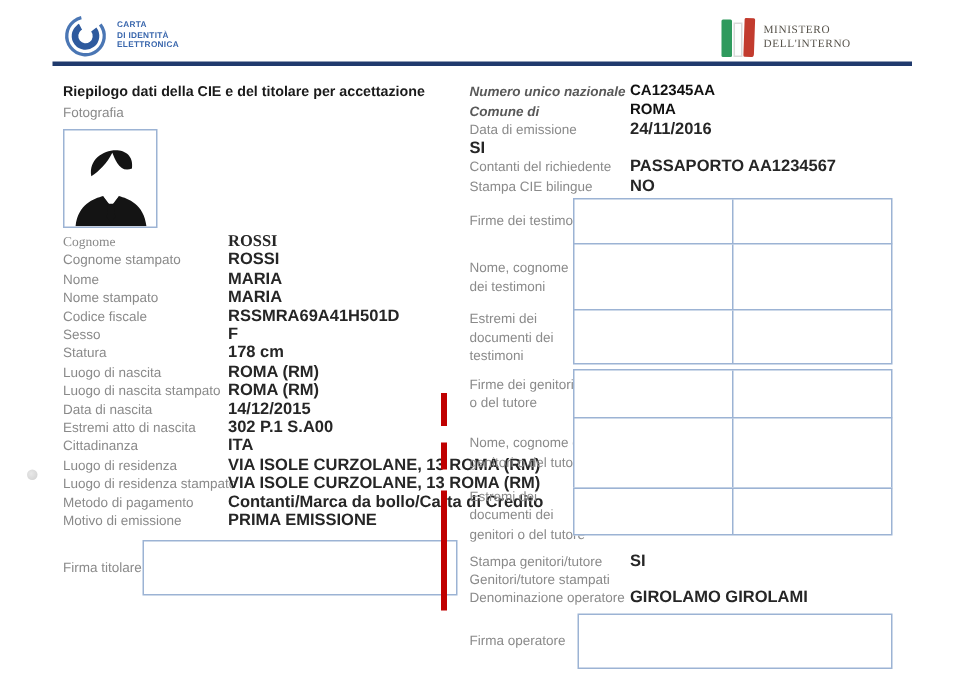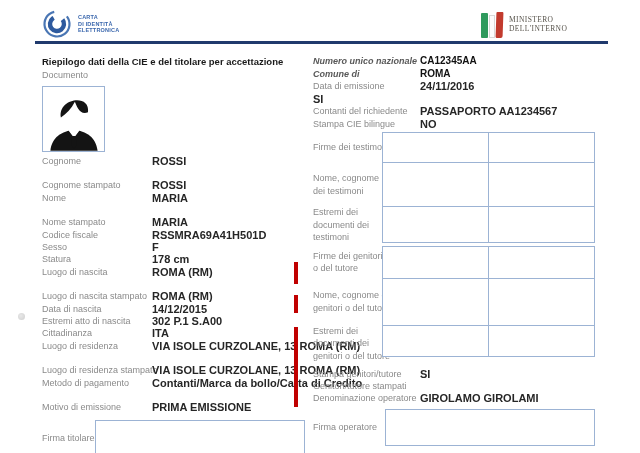--- a/index.html
+++ b/index.html
@@ -22,22 +22,22 @@
   .col-left  { position:absolute; left:42px;  top:55px; width:268px; }
   .col-right { position:absolute; left:313px; top:55px; width:300px; }
 
   .doc-title { font-size:9.5px; font-weight:bold; color:#1a1a1a; line-height:13px; white-space:nowrap; }
   .lbl { color:#8a8a8a; font-size:9px; white-space:nowrap; }
   .val { color:#262626; font-size:11px; font-weight:bold; white-space:nowrap; }
 
   .photo-label { margin-top:1px; line-height:13px; }
   .photo-box { margin-top:4px; width:63px; height:66px; border:1px solid #9cb3d4; background:#fff; display:flex; align-items:flex-end; justify-content:center; overflow:hidden; }
 
-  .group { margin-top:12px; }
-  .group:first-child { margin-top:3px; }
+  .group { }
+  .group:first-child { margin-top:3px;font-family:Liberation Serif, serif; }
   .frow { display:flex; line-height:12.4px; }
   .frow .lbl { width:110px; flex:0 0 110px; }
 
   .sig-block { display:flex; align-items:center; margin-top:6px; }
   .sig-block .lbl { width:53px; flex:0 0 53px; }
   .sig-box { width:210px; height:37px; border:1px solid #9cb3d4; background:#fff; }
 
   
   .rrow { display:flex; line-height:12.5px; }
   .rrow .lbl { width:107px; flex:0 0 107px; }
@@ -96,21 +96,21 @@
       <div>MINISTERO</div>
       <div>DELL'INTERNO</div>
     </div>
   </div>
 
   <div class="hdr-rule"></div>
   <div class="punch-dot"></div>
 
   <div class="col-left">
     <div class="doc-title">Riepilogo dati della CIE e del titolare per accettazione</div>
-    <div class="lbl photo-label">Documento</div>
+    <div class="lbl photo-label">Fotografia</div>
 
     <div class="photo-box">
       <svg width="56" height="60" viewBox="0 0 64 68">
         <ellipse cx="32" cy="27" rx="13" ry="15.5" fill="#ffffff"></ellipse>
         <path d="M17 30 C13 8 51 2 48 24 C39 28 35 17 33 12 C29 20 23 26 17 30 Z" fill="#141414"></path>
         <path d="M5 68 C7 51 19 47 26 45 L32 53 L38 45 C45 47 57 51 59 68 Z" fill="#141414"></path>
         <path d="M26.5 45.5 L32 52 L37.5 45.5 L32 49 Z" fill="#ffffff"></path>
         <path d="M29.8 51 L34.2 51 L35.2 61 L32 66 L28.8 61 Z" fill="#141414"></path>
       </svg>
     </div>

